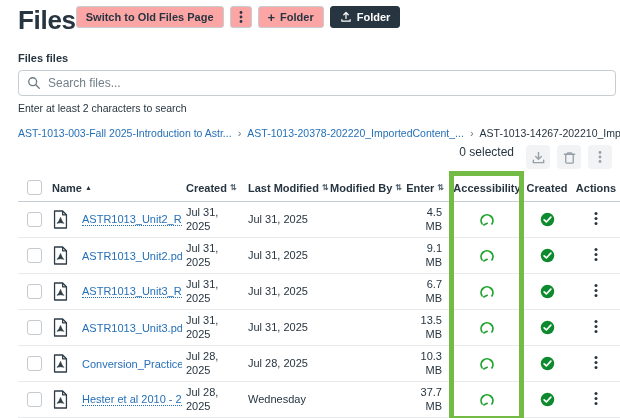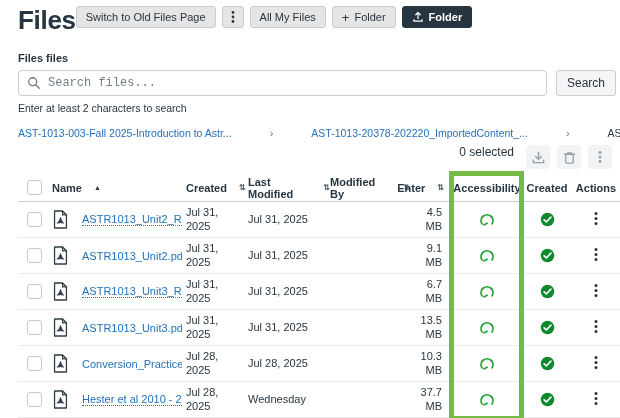--- a/index.html
+++ b/index.html
@@ -9,59 +9,59 @@
   }
   *{box-sizing:border-box;margin:0;padding:0;}
   html,body{width:620px;height:418px;overflow:hidden;}
   body{font-family:"Liberation Sans",sans-serif;background:#fff;color:var(--navy);}
 
   
   .topbar{display:flex;align-items:flex-start;padding:5px 4px 0 18px;}
   .page-title{font-size:26px;font-weight:700;color:var(--navy);letter-spacing:-0.3px;}
   .btn-group{display:flex;gap:6px;align-items:center;margin-top:1px;}
   .btn{display:inline-flex;align-items:center;gap:5px;height:22px;padding:0 9px;font-size:11px;
-       color:var(--navy);background:#e5e5e5;border:1px solid var(--border);border-radius:3px;
-       font-family:inherit;cursor:pointer;white-space:nowrap;}
+       color:var(--navy);background:#fca5a5;border:1px solid var(--border);border-radius:3px;
+       font-family:inherit;cursor:pointer;white-space:nowrap;font-weight:bold;}
   .btn.square{width:22px;padding:0;justify-content:center;}
   .btn.primary{background:var(--navy);color:#fff;border-color:var(--navy);font-weight:600;}
   .kebab-svg{display:block;}
 
   
   .search-section{padding:0 4px 0 18px;}
   .search-label{font-size:11px;font-weight:700;margin-top:16px;}
   .search-row{display:flex;align-items:center;gap:9px;margin-top:6px;}
-  .search-box{position:relative;flex:1;font-family:Liberation Mono, monospace;}
+  .search-box{position:relative;flex:1;}
   .search-box svg{position:absolute;left:9px;top:6px;}
   .search-input{width:100%;height:26px;border:1px solid var(--border);border-radius:4px;
                 padding:0 8px 0 29px;font-size:12px;font-family:inherit;color:var(--navy);}
   .search-input::placeholder{color:#737F88;}
   .search-btn{height:26px;padding:0 10px;font-size:12px;background:var(--btn-bg);
               border:1px solid var(--border);border-radius:3px;color:var(--navy);
               font-family:inherit;cursor:pointer;}
   .search-hint{font-size:10.5px;margin-top:6px;}
 
   
   .breadcrumb{padding:0 4px 0 18px;margin-top:13px;font-size:10.5px;white-space:nowrap;
-              overflow:hidden;display:flex;align-items:flex-start;gap:32px;}
+              overflow:hidden;display:flex;align-items:flex-start;}
   .bc-item{color:var(--link);text-decoration:none;cursor:pointer;}
   .bc-item.current{color:var(--navy);cursor:default;}
   .bc-sep{color:var(--muted);margin:0 6px;font-size:11px;}
 
   
   .sel-row{display:flex;justify-content:flex-end;gap:7px;
            padding:0 8px 0 18px;margin-top:6px;}
   .sel-count{font-size:12px;margin-right:5px;}
   .icon-btn{width:24px;height:24px;border:none;background:#F1F3F4;border-radius:4px;
             display:inline-flex;align-items:center;justify-content:center;color:var(--icon-disabled);cursor:pointer;}
 
   
   .table-wrap{position:relative;margin-top:5px;padding:0 0 0 18px;}
   .grid{display:grid;grid-template-columns:34px 30px 104px 62px 82px 80px 42px 70px 50px 48px;align-items:center;}
   .thead{height:28px;font-size:11px;font-weight:700;border-bottom:1px solid var(--border);}
-  .th{display:flex;align-items:center;gap:12px;}
+  .th{display:flex;align-items:center;gap:3px;}
   .th.name-h{grid-column:2/4;}
   .th.size-h{justify-content:flex-end;padding-right:8px;}
   .th.center{justify-content:center;}
   .sort-glyph{font-size:8px;color:#556572;}
   .asc-glyph{font-size:7px;color:var(--navy);}
   .trow{height:36px;font-size:11px;border-bottom:1px solid var(--row-border);}
   .c{display:flex;align-items:center;}
   .c.center{justify-content:center;}
   .cb{width:15px;height:15px;border:1px solid #C3CAD0;border-radius:3px;background:#fff;
       display:inline-block;cursor:pointer;margin-left:9px;}
@@ -83,21 +83,20 @@
   <h1 class="page-title">Files</h1>
   <div class="btn-group">
     <button class="btn">Switch to Old Files Page</button>
     <button class="btn square">
       <svg class="kebab-svg" width="12" height="14" viewBox="0 0 12 14">
           <circle cx="6" cy="2.5" r="1.4" fill="currentColor"></circle>
           <circle cx="6" cy="7" r="1.4" fill="currentColor"></circle>
           <circle cx="6" cy="11.5" r="1.4" fill="currentColor"></circle>
         </svg>
     </button>
-    <button class="btn">All My Files</button>
     <button class="btn">
       <span style="font-size:13px;line-height:1;">+</span>
       <span>Folder</span>
     </button>
     <button class="btn primary">
       <svg width="12" height="12" viewBox="0 0 16 16" fill="none" stroke="#fff" stroke-width="1.6" stroke-linecap="round" stroke-linejoin="round">
           <path d="M8 10 V2 M5 5 L8 2 L11 5"></path>
           <path d="M2.5 11.5 V13.5 H13.5 V11.5"></path>
         </svg>
       <span>Folder</span>
@@ -108,21 +107,20 @@
 <div class="search-section">
   <div class="search-label">Files files</div>
   <div class="search-row">
     <div class="search-box">
       <svg width="14" height="14" viewBox="0 0 16 16" fill="none" stroke="#6B7780" stroke-width="1.5" stroke-linecap="round">
           <circle cx="6.5" cy="6.5" r="4.5"></circle>
           <path d="M10 10 L14 14"></path>
         </svg>
       <input class="search-input" type="text" value="" placeholder="Search files..." style="">
     </div>
-    <button class="search-btn">Search</button>
   </div>
   <div class="search-hint">Enter at least 2 characters to search</div>
 </div>
 
 <nav class="breadcrumb">
     <a class="bc-item">AST-1013-003-Fall 2025-Introduction to Astr...</a>
     <span class="bc-sep">›</span>
     <a class="bc-item">AST-1013-20378-202220_ImportedContent_...</a>
     <span class="bc-sep">›</span>
     <span class="bc-item current">AST-1013-14267-202210_ImportedContent_20...</span>

